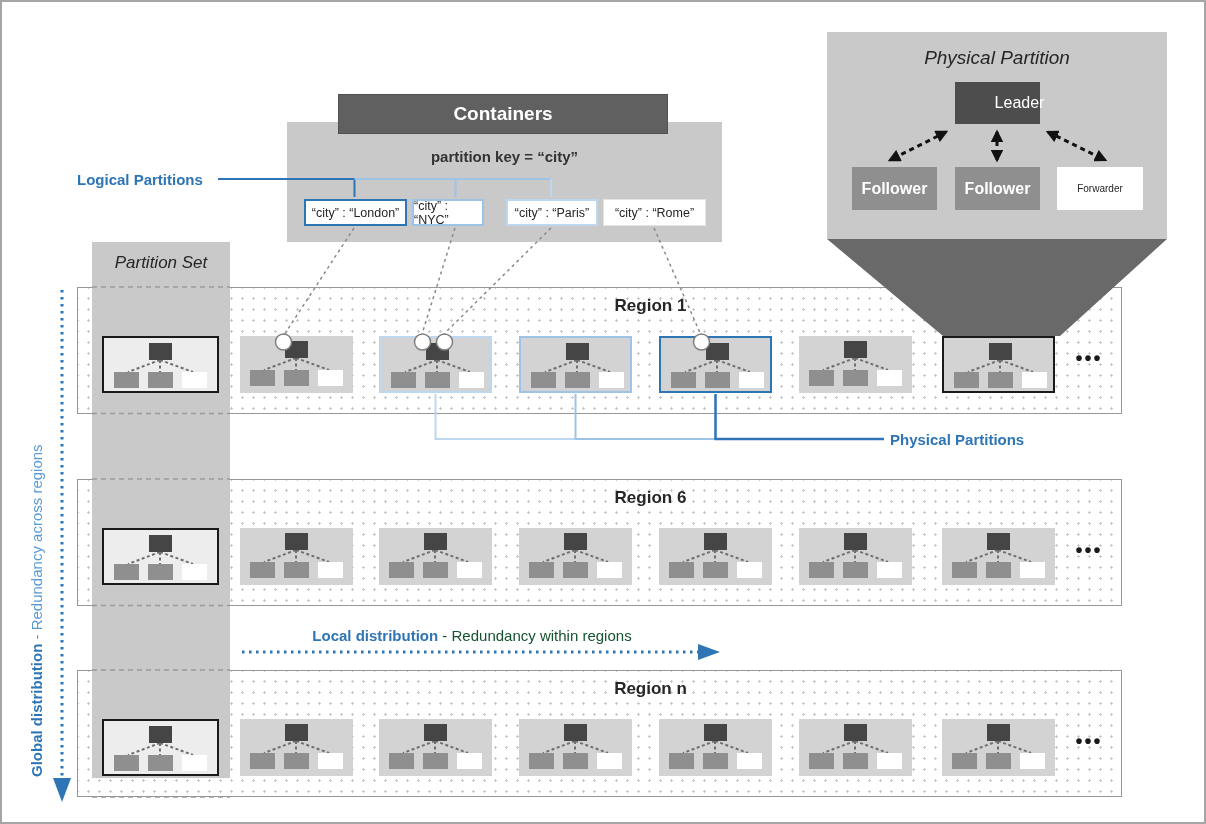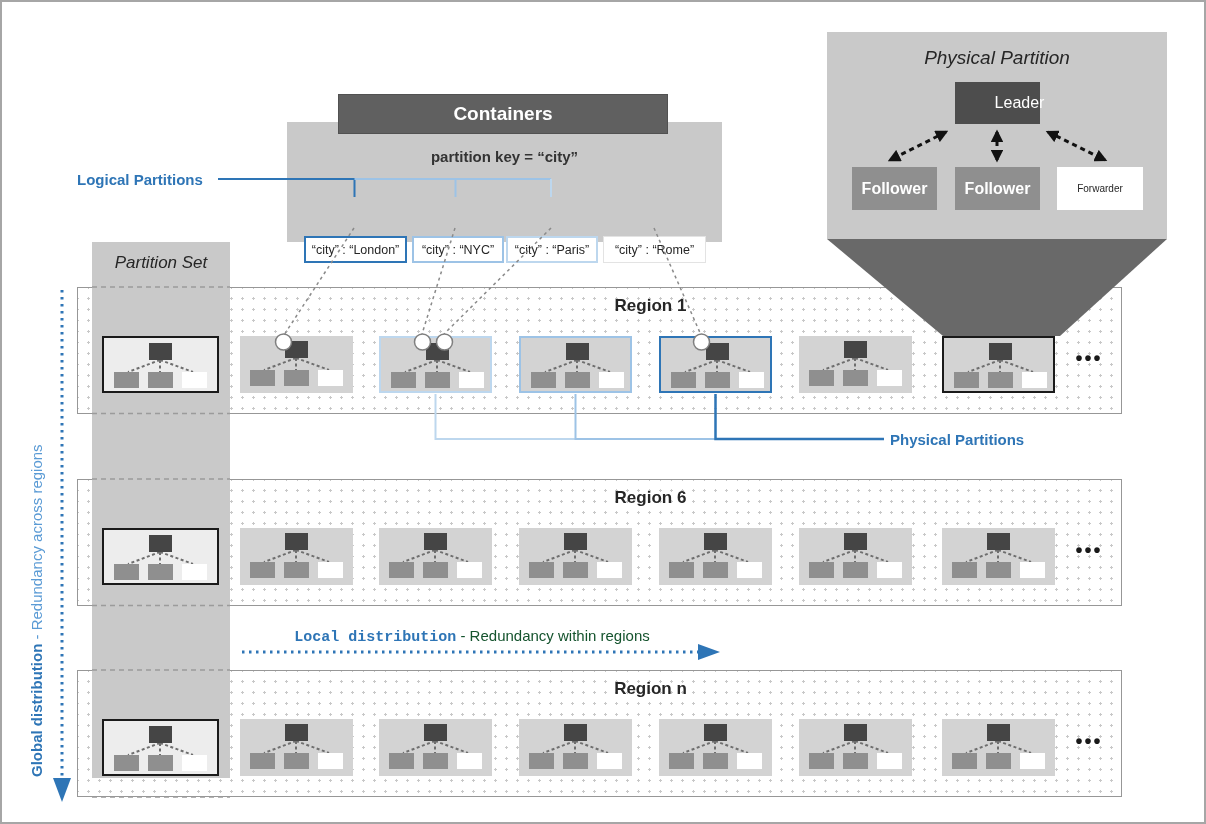--- a/index.html
+++ b/index.html
@@ -14,23 +14,23 @@
   
   #ps-column{position:absolute;left:90px;top:240px;width:138px;height:536px;background:#c9c9c9;z-index:2;}
   #ps-title{position:absolute;left:0;top:11px;width:100%;text-align:center;font-style:italic;font-size:17px;color:#262626;}
 
   
   #containers-panel{position:absolute;left:285px;top:120px;width:435px;height:120px;background:#c9c9c9;z-index:2;}
   #containers-header{position:absolute;left:336px;top:92px;width:330px;height:40px;background:#606060;border:1px solid #515151;box-sizing:border-box;z-index:3;
                      display:flex;align-items:center;justify-content:center;color:#ffffff;font-weight:bold;font-size:19px;}
   #partition-key{position:absolute;left:285px;top:146px;width:435px;text-align:center;font-size:15px;font-weight:bold;color:#333333;z-index:3;}
   .city-box{position:absolute;top:197px;height:27px;background:#ffffff;box-sizing:border-box;z-index:3;
-            display:flex;align-items:center;justify-content:center;font-size:12.5px;color:#262626;margin-top:37px;}
+            display:flex;align-items:center;justify-content:center;font-size:12.5px;color:#262626;}
   #city-0{left:302px;width:103px;border:2px solid #2E75B6;}
-  #city-1{left:410px;width:92px;border:2px solid #9DC3E6;}
+  #city-1{left:410px;width:72px;border:2px solid #9DC3E6;}
   #city-2{left:504px;width:92px;border:2px solid #BDD7EE;}
   #city-3{left:601px;width:103px;border:1px solid #e3e3e3;}
 
   
   #pp-panel{position:absolute;left:825px;top:30px;width:340px;height:207px;background:#c9c9c9;z-index:2;}
   #pp-title{position:absolute;left:0;top:15px;width:100%;text-align:center;font-style:italic;font-size:19px;color:#262626;}
   .pp-node{position:absolute;box-sizing:border-box;display:flex;align-items:center;justify-content:center;z-index:3;}
   #pp-leader{left:953px;top:80px;width:85px;height:42px;background:#4d4d4d;color:#fff;font-weight:normal;font-size:16px;padding-left:44px;}
   #pp-follower-0{left:850px;top:165px;width:85px;height:43px;background:#8f8f8f;color:#fff;font-weight:bold;font-size:16px;}
   #pp-follower-1{left:953px;top:165px;width:85px;height:43px;background:#8f8f8f;color:#fff;font-weight:bold;font-size:16px;}
@@ -43,21 +43,21 @@
   .mini-icon .g2{position:absolute;left:44px;top:34px;width:25px;height:16px;background:#8f8f8f;}
   .mini-icon .wh{position:absolute;left:78px;top:34px;width:25px;height:16px;background:#ffffff;}
   .mini-icon svg{position:absolute;left:0;top:0;}
 
   .ellipsis{position:absolute;left:1064px;width:46px;text-align:center;font-size:20px;font-weight:bold;letter-spacing:2px;color:#1a1a1a;z-index:3;}
 
   
   #logical-partitions-label{position:absolute;left:75px;top:169px;width:145px;font-size:15px;font-weight:bold;color:#2E75B6;z-index:5;}
   #physical-partitions-label{position:absolute;left:888px;top:429px;font-size:15px;font-weight:bold;color:#2E75B6;z-index:5;}
   #local-distribution-label{position:absolute;left:240px;top:625px;width:460px;text-align:center;font-size:15px;z-index:5;white-space:nowrap;}
-  #local-distribution-label .bold{font-weight:bold;color:#2E75B6;font-family:Liberation Mono, monospace;}
+  #local-distribution-label .bold{font-weight:bold;color:#2E75B6;}
   #local-distribution-label .rest{color:#14532d;}
   #global-distribution-label{position:absolute;left:26px;top:295px;width:24px;height:480px;z-index:5;}
   #global-distribution-label span.vert{writing-mode:vertical-rl;transform:rotate(180deg);display:block;height:100%;font-size:15px;white-space:nowrap;}
   #global-distribution-label .bold{font-weight:bold;color:#2E75B6;}
   #global-distribution-label .rest{color:#5B9BD5;}
 
   #overlay{position:absolute;left:0;top:0;z-index:4;pointer-events:none;}
 </style>
 </head>
 <body>

